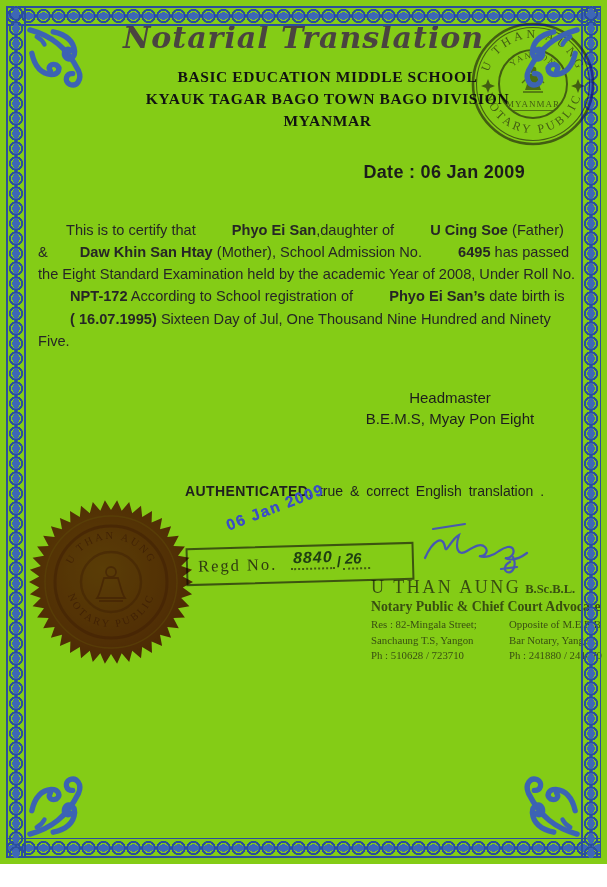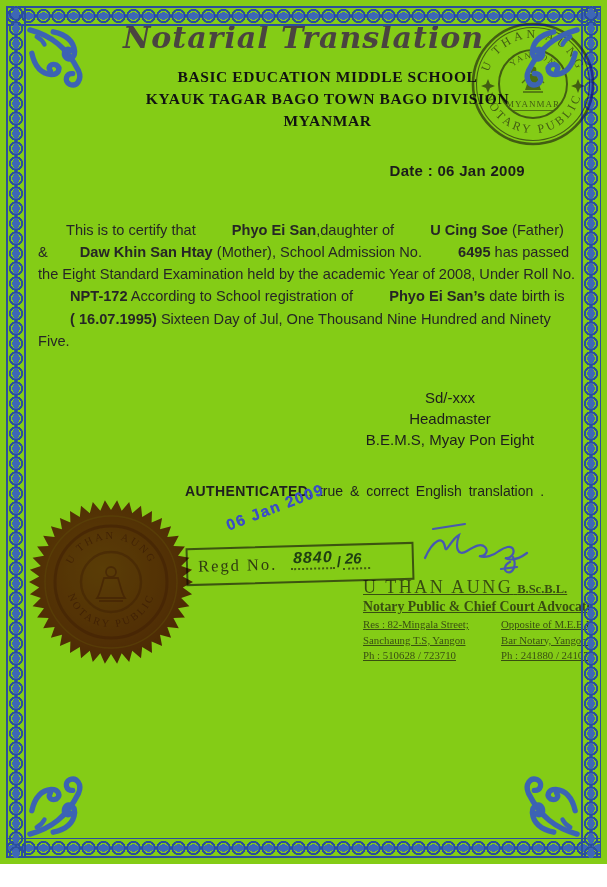--- a/index.html
+++ b/index.html
@@ -26,21 +26,21 @@
   .corner.tr{right:26px;top:26px;transform:scaleX(-1);}
   .corner.bl{left:26px;bottom:26px;transform:scaleY(-1);}
   .corner.br{right:26px;bottom:26px;transform:scale(-1,-1);}
   
   .title{position:absolute;left:0;right:0;top:20px;text-align:center;z-index:3;
          font-family:"DejaVu Serif",serif;font-style:italic;font-weight:700;
          font-size:30px;color:#4a4440;letter-spacing:1px;}
   .school{position:absolute;left:0;right:0;top:66px;text-align:center;z-index:3;
           font-family:"Liberation Serif",serif;font-weight:700;color:#121212;
           font-size:15.5px;line-height:22px;letter-spacing:.6px;margin-left:48px;}
-  .dateline{position:absolute;right:82px;top:162px;z-index:3;font-size:15px;
+  .dateline{position:absolute;right:82px;top:162px;z-index:3;font-size:18px;
             font-weight:600;color:#1c1c1c;letter-spacing:.3px;}
   .bodypara{position:absolute;left:38px;right:28px;top:204px;z-index:3;
             font-size:14.6px;line-height:22.3px;color:#262626;text-indent:28px;}
   .bodypara .b{font-weight:700;margin-left:32px;}
   .sdblock{position:absolute;left:340px;width:220px;top:387px;text-align:center;z-index:3;
            font-size:15px;line-height:21px;color:#1d1d1d;font-weight:500;}
   .authline{position:absolute;left:150px;right:28px;top:477px;text-align:center;z-index:3;
             font-size:14px;color:#1f1f1f;word-spacing:3px;margin-top:6px;}
   .authline .b{font-weight:800;letter-spacing:.4px;}
   
@@ -58,23 +58,23 @@
   .regd-label{font-family:"Liberation Serif",serif;font-size:16.5px;color:#5a4cab;
               letter-spacing:2px;}
   .regd-num{font-style:italic;font-weight:700;color:#3b4ec5;font-size:16px;
             margin-left:14px;position:relative;top:-5px;letter-spacing:1px;
             border-bottom:2px dotted rgba(92,79,174,.8);padding:0 2px 1px 2px;}
   .regd-slash{color:#3b4ec5;font-weight:700;font-size:15px;margin:0 2px;position:relative;top:-2px;}
   .regd-suffix{font-style:italic;font-weight:700;color:#3b4ec5;font-size:15px;
                position:relative;top:-3px;border-bottom:2px dotted rgba(92,79,174,.8);
                padding:0 8px 1px 2px;}
   .signature{position:absolute;left:415px;top:516px;width:150px;height:62px;z-index:4;}
-  .notary{position:absolute;left:363px;top:577px;width:236px;z-index:4;color:#6156b4;
+  .notary{position:absolute;left:371px;top:577px;width:236px;z-index:4;color:#6156b4;
           font-family:"Liberation Serif",serif;filter:blur(.3px);opacity:.93;
-          mix-blend-mode:multiply;text-decoration:underline;}
+          mix-blend-mode:multiply;}
   .notary .name{font-size:18px;letter-spacing:2.5px;color:#5f53b4;white-space:nowrap;}
   .notary .deg{font-size:12.5px;font-weight:700;letter-spacing:0;}
   .notary .role{font-size:13.8px;font-weight:700;margin-top:1px;white-space:nowrap;}
   .notary .grid{display:grid;grid-template-columns:122px auto;column-gap:16px;
                 font-size:10.8px;line-height:15.5px;margin-top:2px;white-space:nowrap;}
 </style>
 </head>
 <body>
 
 <svg width="0" height="0" style="position:absolute" aria-hidden="true">
@@ -148,21 +148,20 @@
       <path d="M56,58 l-4,4 M70,58 l4,4" stroke-width="1.4" fill="none"></path>
       <line x1="41" y1="89.5" x2="85" y2="89.5" stroke-width=".9"></line>
     </g>
   </svg>
 
   <div class="dateline">Date : 06 Jan 2009</div>
 
   <p class="bodypara"><span>This is to certify that </span><span class="b">Phyo Ei San</span><span>,daughter of </span><span class="b">U Cing Soe</span><span> (Father) &amp;</span><span class="b">Daw Khin San Htay</span><span> (Mother), School Admission No. </span><span class="b">6495</span><span> has passed the Eight Standard Examination held by the academic Year of 2008, Under Roll No. </span><span class="b">NPT-172</span><span> According to School registration of </span><span class="b">Phyo Ei San’s</span><span> date birth is </span><span class="b">( 16.07.1995)</span><span> Sixteen Day of Jul, One Thousand Nine Hundred and Ninety Five.</span></p>
 
   <div class="sdblock">
-    <div>Sd/-xxx</div>
     <div>Headmaster</div>
     <div>B.E.M.S, Myay Pon Eight</div>
   </div>
 
   <div class="authline">
     <span class="b">AUTHENTICATED</span><span>, true &amp; correct English translation .</span>
   </div>
 
   <svg class="seal" viewBox="0 0 168 168">
     <defs>

